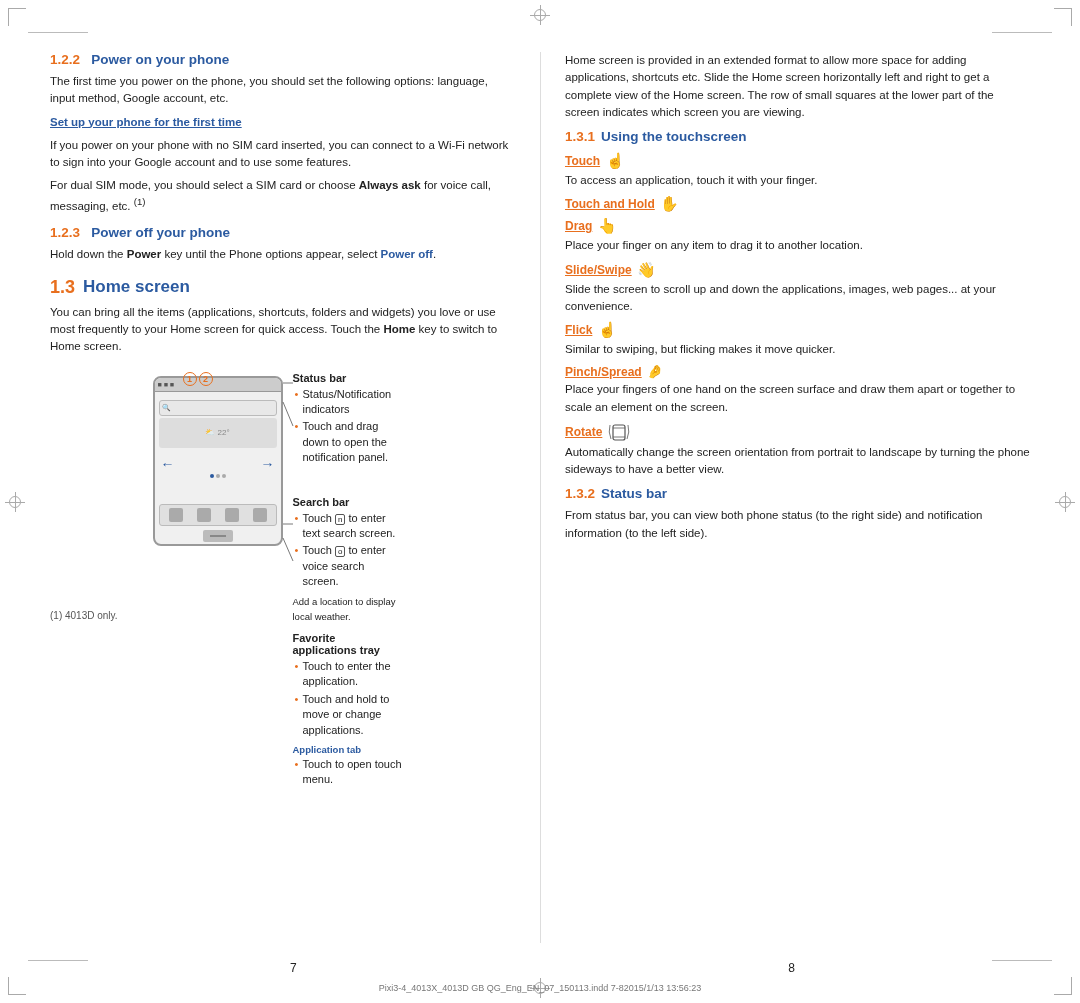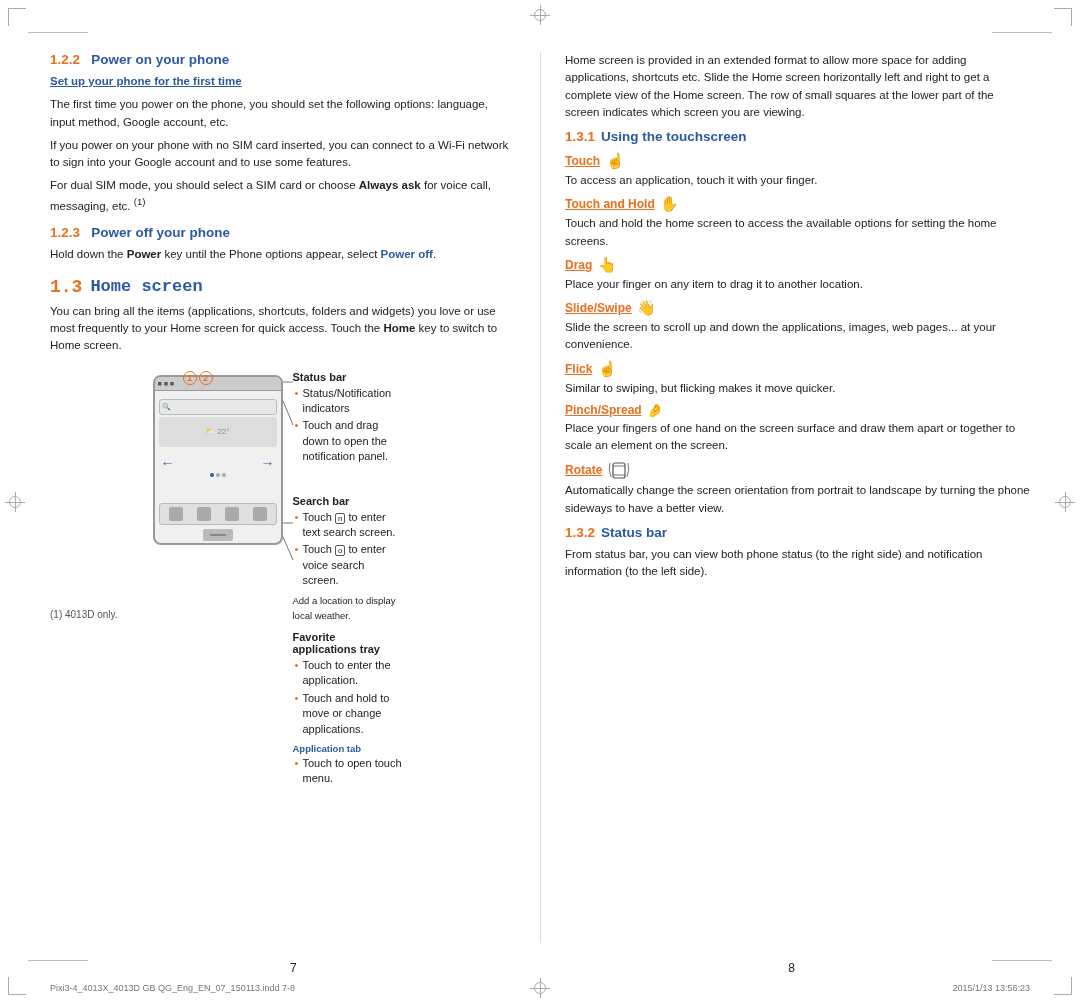--- a/index.html
+++ b/index.html
@@ -166,21 +166,21 @@
       font-size: 11px;
     }
 
     
     .footer {
       position: absolute;
       bottom: 10px;
       left: 50px;
       right: 50px;
       display: flex;
-      justify-content: space-between;
+      justify-content: center;
       align-items: center;
       font-size: 10px;
       color: #555;
     }
 
     .left-page-num {
       position: absolute;
       bottom: 28px;
       left: 290px;
     }
@@ -264,36 +264,36 @@
 
 <div class="content-area">
 
   <div class="left-col">
 
     <div>
       <div class="section-heading">
         <span class="section-number">1.2.2</span>
         &nbsp;&nbsp;<span>Power on your phone</span>
       </div>
+      <p>The first time you power on the phone, you should set the following options: language, input method, Google account, etc.</p>
       <p><span class="underline-link">Set up your phone for the first time</span></p>
-      <p>The first time you power on the phone, you should set the following options: language, input method, Google account, etc.</p>
       <p>If you power on your phone with no SIM card inserted, you can connect to a Wi-Fi network to sign into your Google account and to use some features.</p>
       <p>For dual SIM mode, you should select a SIM card or choose <strong>Always ask</strong> for voice call, messaging, etc. <sup>(1)</sup></p>
     </div>
 
     <div style="margin-top:10px;">
       <div class="section-heading">
         <span class="section-number">1.2.3</span>
         &nbsp;&nbsp;<span>Power off your phone</span>
       </div>
       <p>Hold down the <strong>Power</strong> key until the Phone options appear, select <strong><span style="color:#2b5aa0;">Power off</span></strong>.</p>
     </div>
 
     <div class="section-13">
-      <div style="display:flex; align-items:center; margin-bottom:6px;font-family:Liberation Mono, monospace;">
+      <div style="display:flex; align-items:center; margin-bottom:6px;">
         <span style="color:#e86f1e; font-size:18px; font-weight:bold; margin-right:8px;">1.3</span>
         <span style="color:#2b5aa0; font-size:17px; font-weight:bold;">Home screen</span>
       </div>
       <p>You can bring all the items (applications, shortcuts, folders and widgets) you love or use most frequently to your Home screen for quick access. Touch the <strong>Home</strong> key to switch to Home screen.</p>
 
       <div class="diagram-container">
 
         <div style="position:relative; height:220px; width:260px; margin:0 auto;">
 
           <div style="position:absolute; left:0; top:10px; width:130px; height:170px; border:2px solid #999; border-radius:8px; background:#f0f0f0; overflow:hidden;">
@@ -405,21 +405,20 @@
           <span style="margin-left:6px; font-size:15px;">☝</span>
         </div>
         <p>To access an application, touch it with your finger.</p>
       </div>
 
       <div class="gesture-section">
         <div class="gesture-heading-row">
           <span class="touch-heading">Touch and Hold</span>
           <span style="margin-left:6px; font-size:15px;">✋</span>
         </div>
-        <p>Touch and hold the home screen to access the available options for setting the home screens.</p>
       </div>
 
       <div class="gesture-section">
         <div class="gesture-heading-row">
           <span class="touch-heading">Drag</span>
           <span style="margin-left:6px; font-size:15px;">👆</span>
         </div>
         <p>Place your finger on any item to drag it to another location.</p>
       </div>
 

